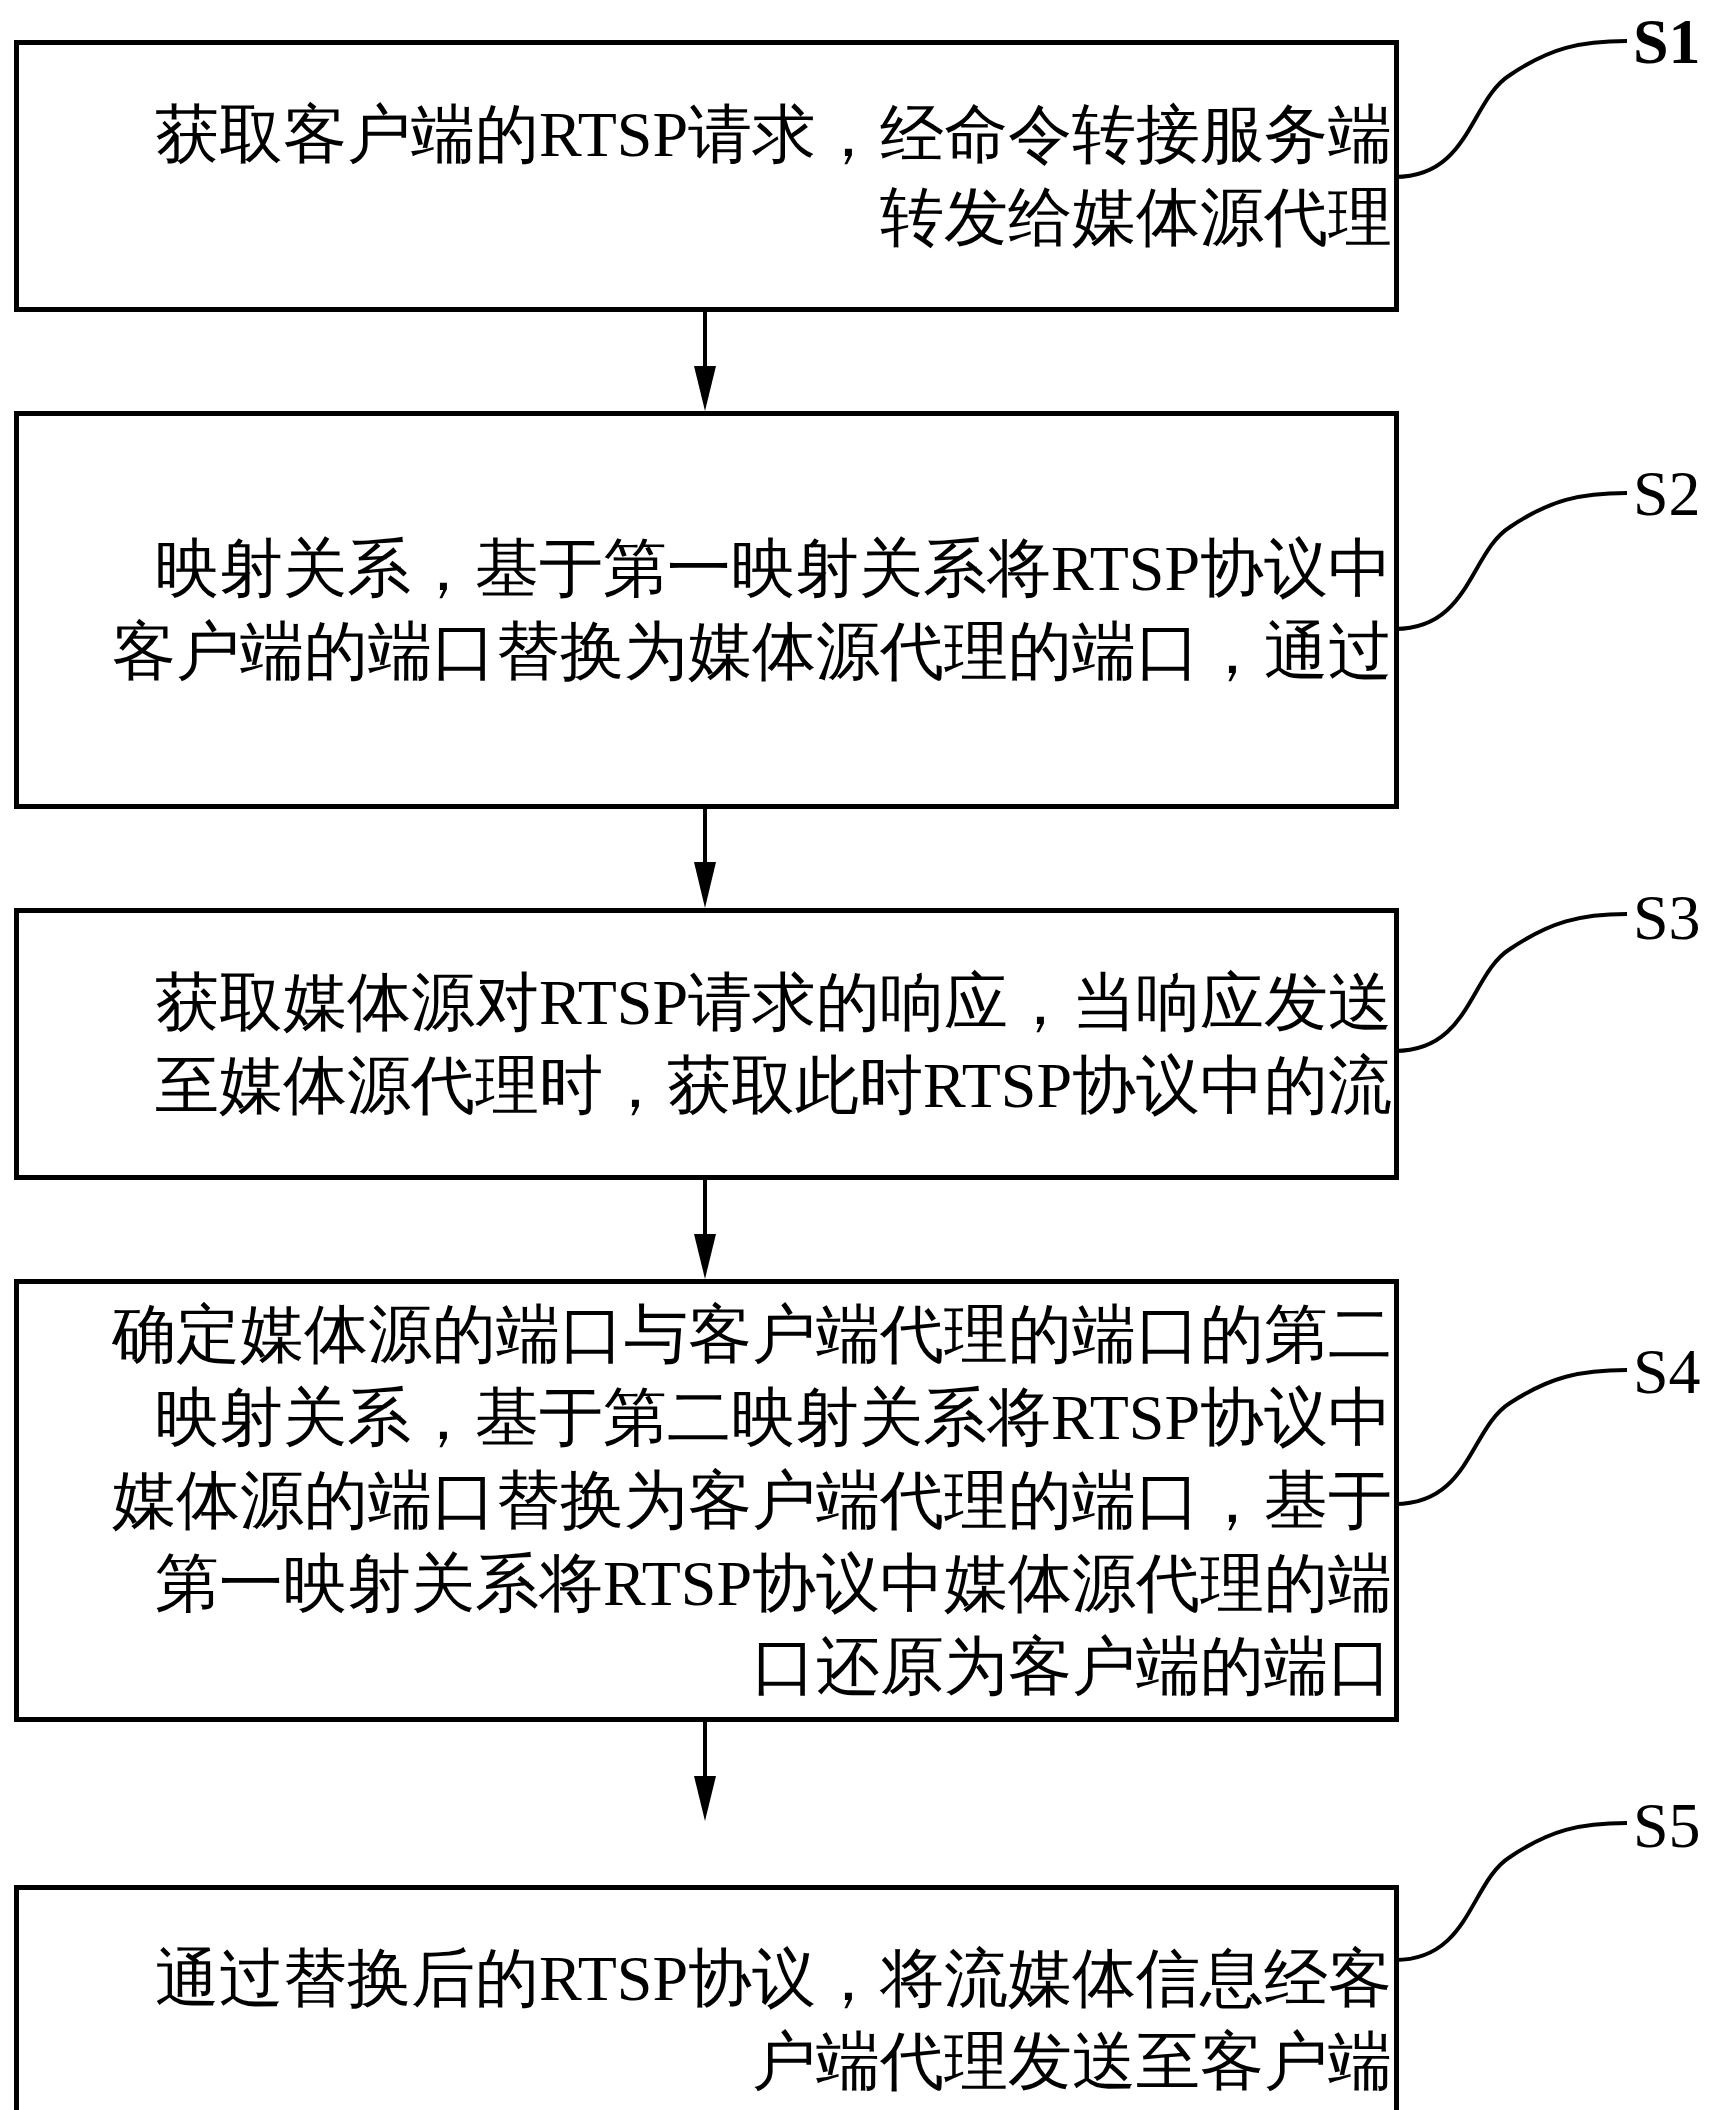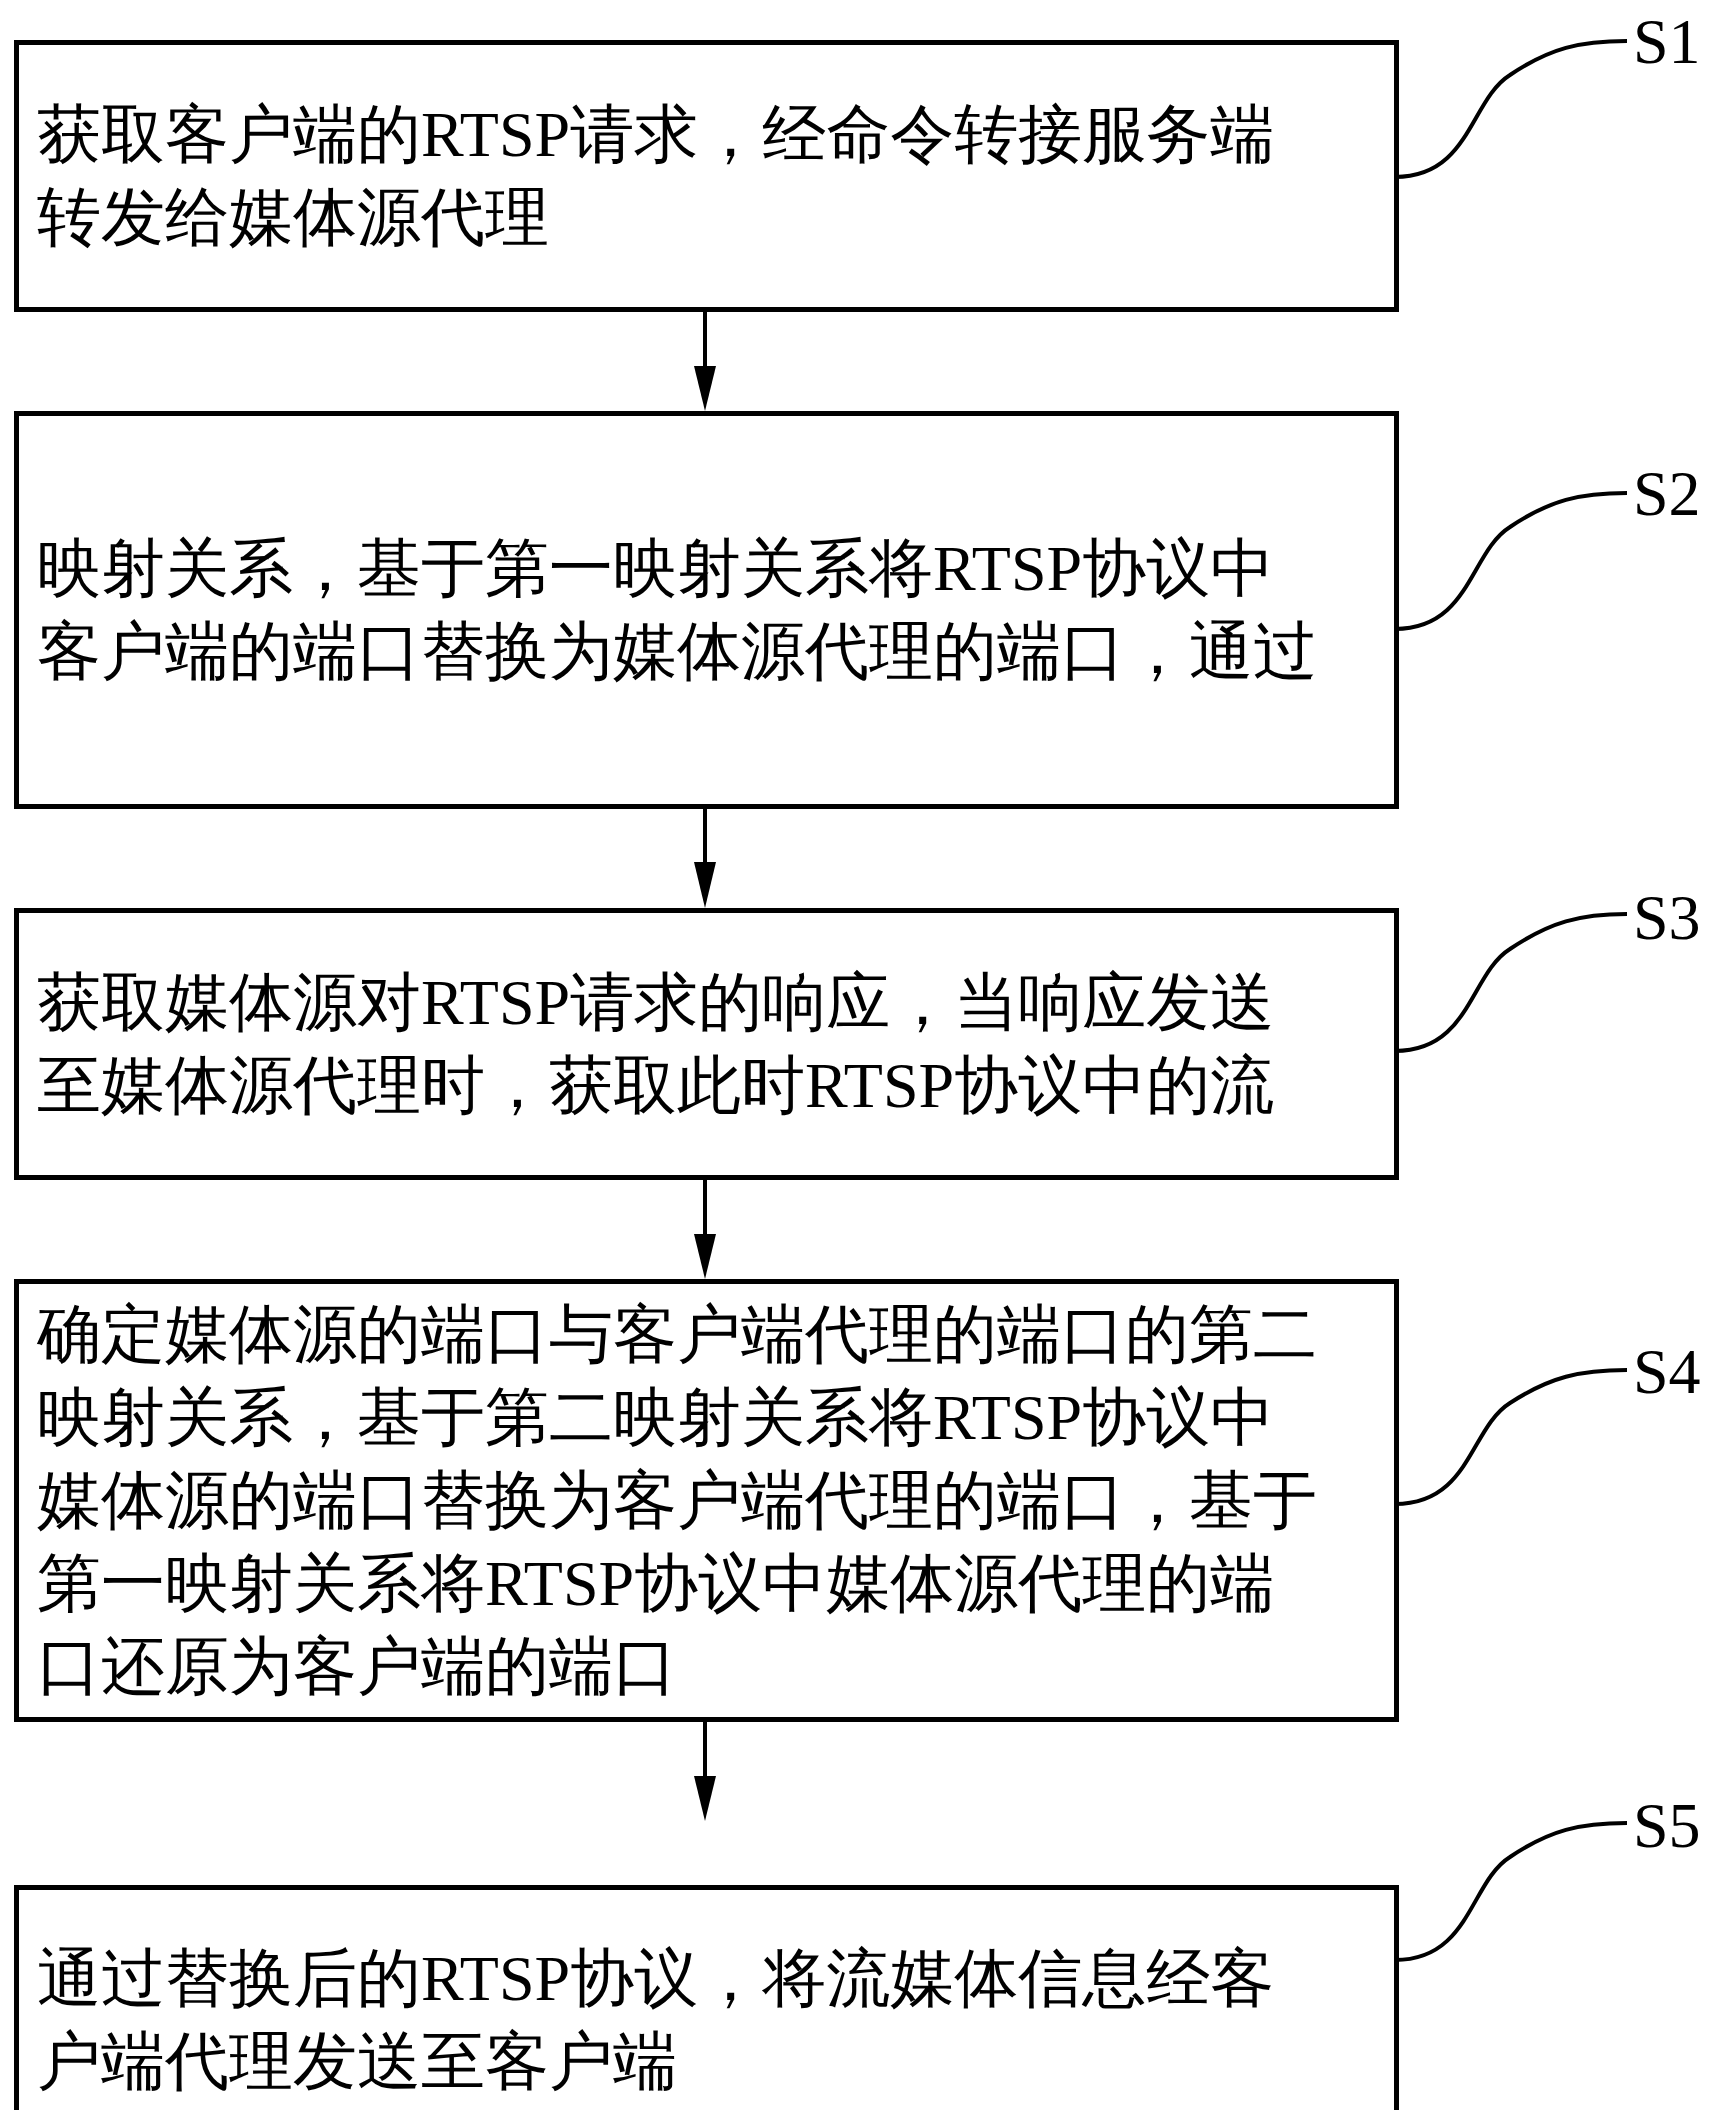--- a/index.html
+++ b/index.html
@@ -1,21 +1,21 @@
 <!DOCTYPE html>
 <html><head>
 <meta charset="utf-8">
 <style>
   html, body { margin: 0; padding: 0; background: #ffffff; }
   body { width: 1713px; height: 2110px; position: relative; overflow: hidden;
          font-family: "Liberation Serif", "DejaVu Serif", serif; color: #000; }
   .step-box { position: absolute; left: 14px; width: 1375px; border: 5px solid #000;
               box-sizing: content-box; display: flex; align-items: center; justify-content: center; }
-  .step-text { width: 100%; text-align: left; font-size: 64px; line-height: 83px;
-               letter-spacing: 0px; padding: 0 18px; box-sizing: border-box; }
+  .step-text { width: 100%; text-align: right; font-size: 64px; line-height: 83px;
+               letter-spacing: 0px; padding: 0 2px; box-sizing: border-box; }
   .step-text span { display: block; white-space: nowrap; }
   .step-label { position: absolute; left: 1633px; font-size: 64px; line-height: 64px;
                 font-family: "Liberation Serif", "DejaVu Serif", serif; }
   svg.overlay { position: absolute; left: 0; top: 0; width: 1713px; height: 2110px; pointer-events: none; }
 </style>
 </head>
 <body>
 
 <div class="step-box" style="top:40px;height:262px;">
   <div class="step-text">
@@ -48,21 +48,21 @@
   </div>
 </div>
 
 <div class="step-box" style="top:1885px;height:260px;">
   <div class="step-text">
     <span>通过替换后的RTSP协议，将流媒体信息经客</span>
     <span>户端代理发送至客户端</span>
   </div>
 </div>
 
-<div class="step-label" style="top:10px;">S1</div>
+<div class="step-label" style="top:10px;font-weight:bold;">S1</div>
 <div class="step-label" style="top:462px;">S2</div>
 <div class="step-label" style="top:886px;">S3</div>
 <div class="step-label" style="top:1340px;">S4</div>
 <div class="step-label" style="top:1794px;">S5</div>
 
 <svg class="overlay" viewBox="0 0 1713 2110">
 
   <g>
     <line x1="705" y1="312" x2="705" y2="370" stroke="#000" stroke-width="4"></line>
     <polygon points="694,366 716,366 705,411" fill="#000"></polygon>

